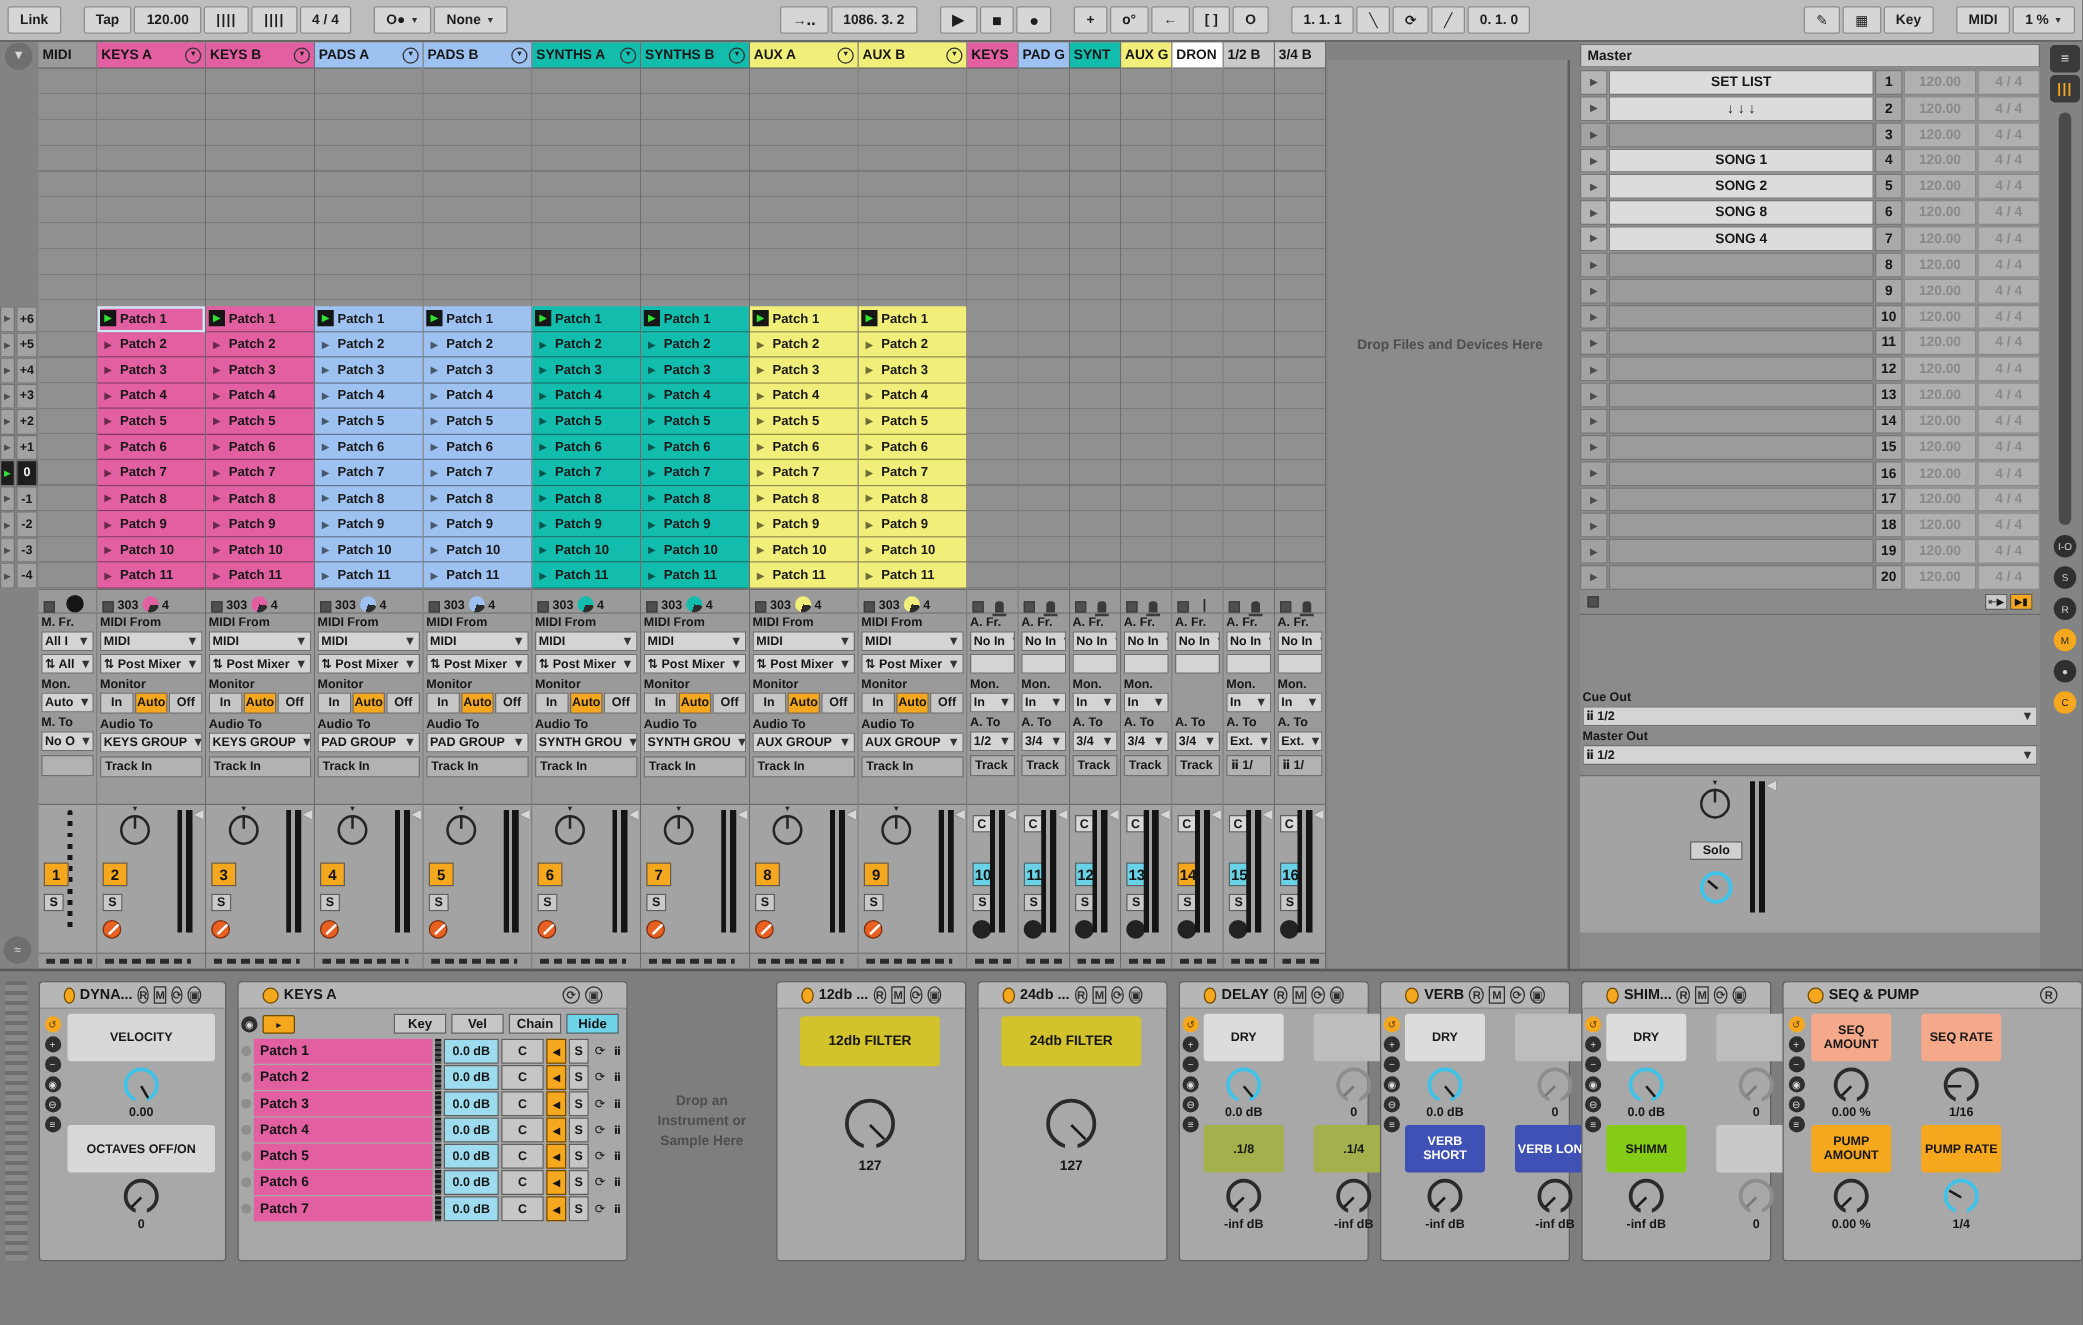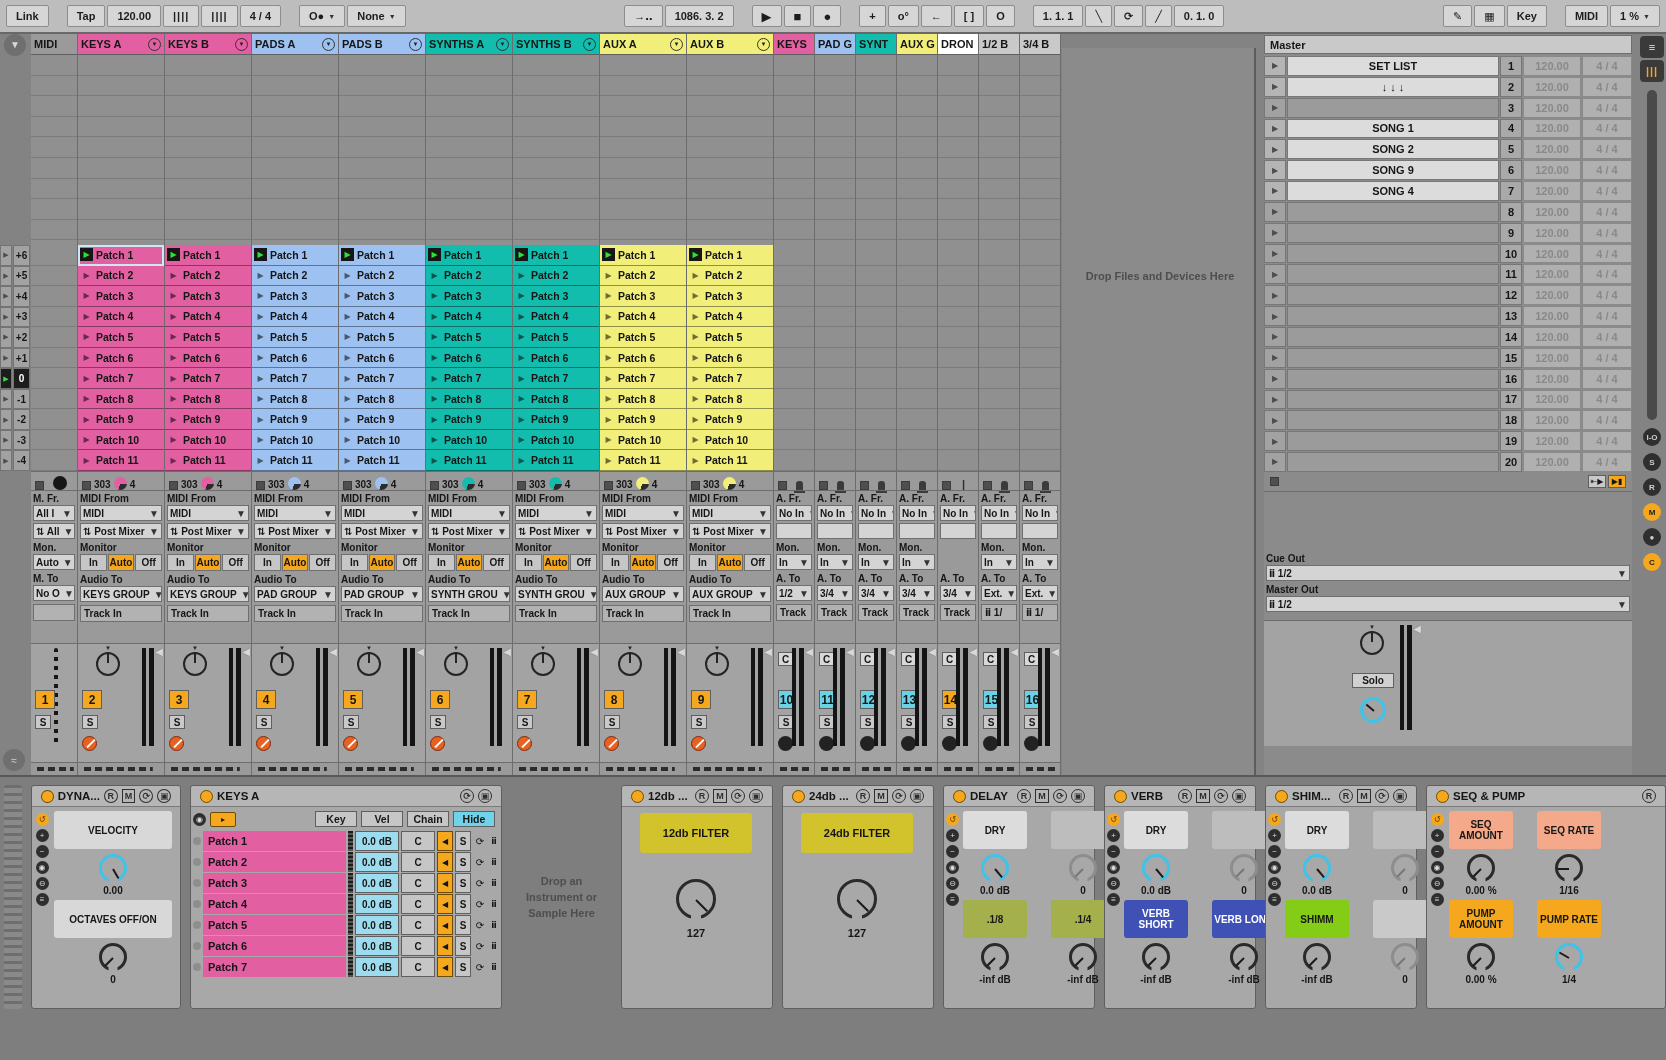--- a/index.html
+++ b/index.html
@@ -102,27 +102,27 @@
 .m-strip .pan{display:block;left:96px;top:10px}
 .m-strip .fader{right:220px}
 .solo{position:absolute;top:52px;left:88px;width:42px;height:15px;background:#d0d0d0;border:1px solid #5f5f5f;display:flex;align-items:center;justify-content:center;font-weight:bold;font-size:10px}
 .cueknob{position:absolute;top:76px;left:96px;width:26px;height:26px;border-radius:50%;border:3px solid #3fc3e8;transform:rotate(0)}
 .cueknob::before{content:'';position:absolute;left:50%;top:1px;width:2px;height:10px;background:#1a1a1a;transform-origin:bottom center;transform:rotate(-50deg)}
 
 .rail{position:absolute;left:1638px;top:0;width:28px;height:741px}
 .rail-btn{width:24px;height:22px;border-radius:4px;background:#3a3a3a;margin:2px auto;display:flex;align-items:center;justify-content:center;color:#eee;font-size:11px}
 .rail-btn.orange{color:#f5a71e;font-weight:bold;letter-spacing:1px}
 .rail-scroll{width:10px;height:330px;background:#4a4a4a;border-radius:5px;margin:8px auto}
-.railc{width:18px;height:18px;border-radius:50%;background:#2f2f2f;color:#cfcfcf;font-size:8px;font-weight:bold;display:flex;align-items:center;justify-content:center;margin:7px auto}
+.railc{width:18px;height:18px;border-radius:50%;background:#2f2f2f;color:#cfcfcf;font-size:8px;font-weight:normal;display:flex;align-items:center;justify-content:center;margin:7px auto}
 .railc.orange{background:#f5a71e;color:#222}
 
 .devices{position:absolute;top:775px;left:0;width:1666px;height:285px;background:#7e7e7e;border-top:2px solid #585858;display:flex;gap:9px;padding:8px 0 0 4px;overflow:hidden}
 .dev-grip{width:18px;height:224px;background:repeating-linear-gradient(to bottom,#6e6e6e 0 3px,#8a8a8a 3px 8px);border-radius:3px;flex:0 0 18px}
 .dev{height:224px;background:#a8a8a8;border:1px solid #5f5f5f;border-radius:3px;flex-shrink:0;display:flex;flex-direction:column}
-.dev-head{height:21px;background:#b6b6b6;border-bottom:1px solid #7a7a7a;display:flex;align-items:center;gap:4px;padding:0 9px;border-radius:3px 3px 0 0}
+.dev-head{height:21px;background:#b6b6b6;border-bottom:1px solid #7a7a7a;display:flex;align-items:center;gap:4px;padding:0 19px;border-radius:3px 3px 0 0}
 .on-dot{width:13px;height:13px;border-radius:50%;background:#f5a71e;border:1px solid #6d4a00}
 .dev-title{font-weight:bold;font-size:11.5px;white-space:nowrap;flex:1}
 .hic{width:14px;height:14px;border:1.5px solid #2e2e2e;font-size:9px;font-weight:bold;display:flex;align-items:center;justify-content:center;color:#2e2e2e}
 .hic.rnd{border-radius:50%}
 .dev-body{flex:1;display:flex;padding:4px 4px 0 2px;gap:3px}
 .dev-rail{width:16px;display:flex;flex-direction:column;gap:3px;align-items:center;padding-top:2px}
 .ric{width:13px;height:13px;border-radius:50%;background:#2e2e2e;color:#ddd;font-size:8px;display:flex;align-items:center;justify-content:center}
 .ric.orange{background:#f5a71e;color:#5e3c00}
 .macros{display:grid;grid-template-columns:repeat(2,66px);gap:4px 22px;align-content:start}
 .macro{display:flex;flex-direction:column;align-items:center}
@@ -1479,21 +1479,21 @@
         </div>
           <div class="m-scene lit">
           <span class="m-play">▶</span>
           <span class="m-name">SONG 2</span>
           <span class="m-num">5</span>
           <span class="m-tempo">120.00</span>
           <span class="m-sig">4 / 4</span>
         </div>
           <div class="m-scene lit">
           <span class="m-play">▶</span>
-          <span class="m-name">SONG 9</span>
+          <span class="m-name">SONG 8</span>
           <span class="m-num">6</span>
           <span class="m-tempo">120.00</span>
           <span class="m-sig">4 / 4</span>
         </div>
           <div class="m-scene lit">
           <span class="m-play">▶</span>
           <span class="m-name">SONG 4</span>
           <span class="m-num">7</span>
           <span class="m-tempo">120.00</span>
           <span class="m-sig">4 / 4</span>

